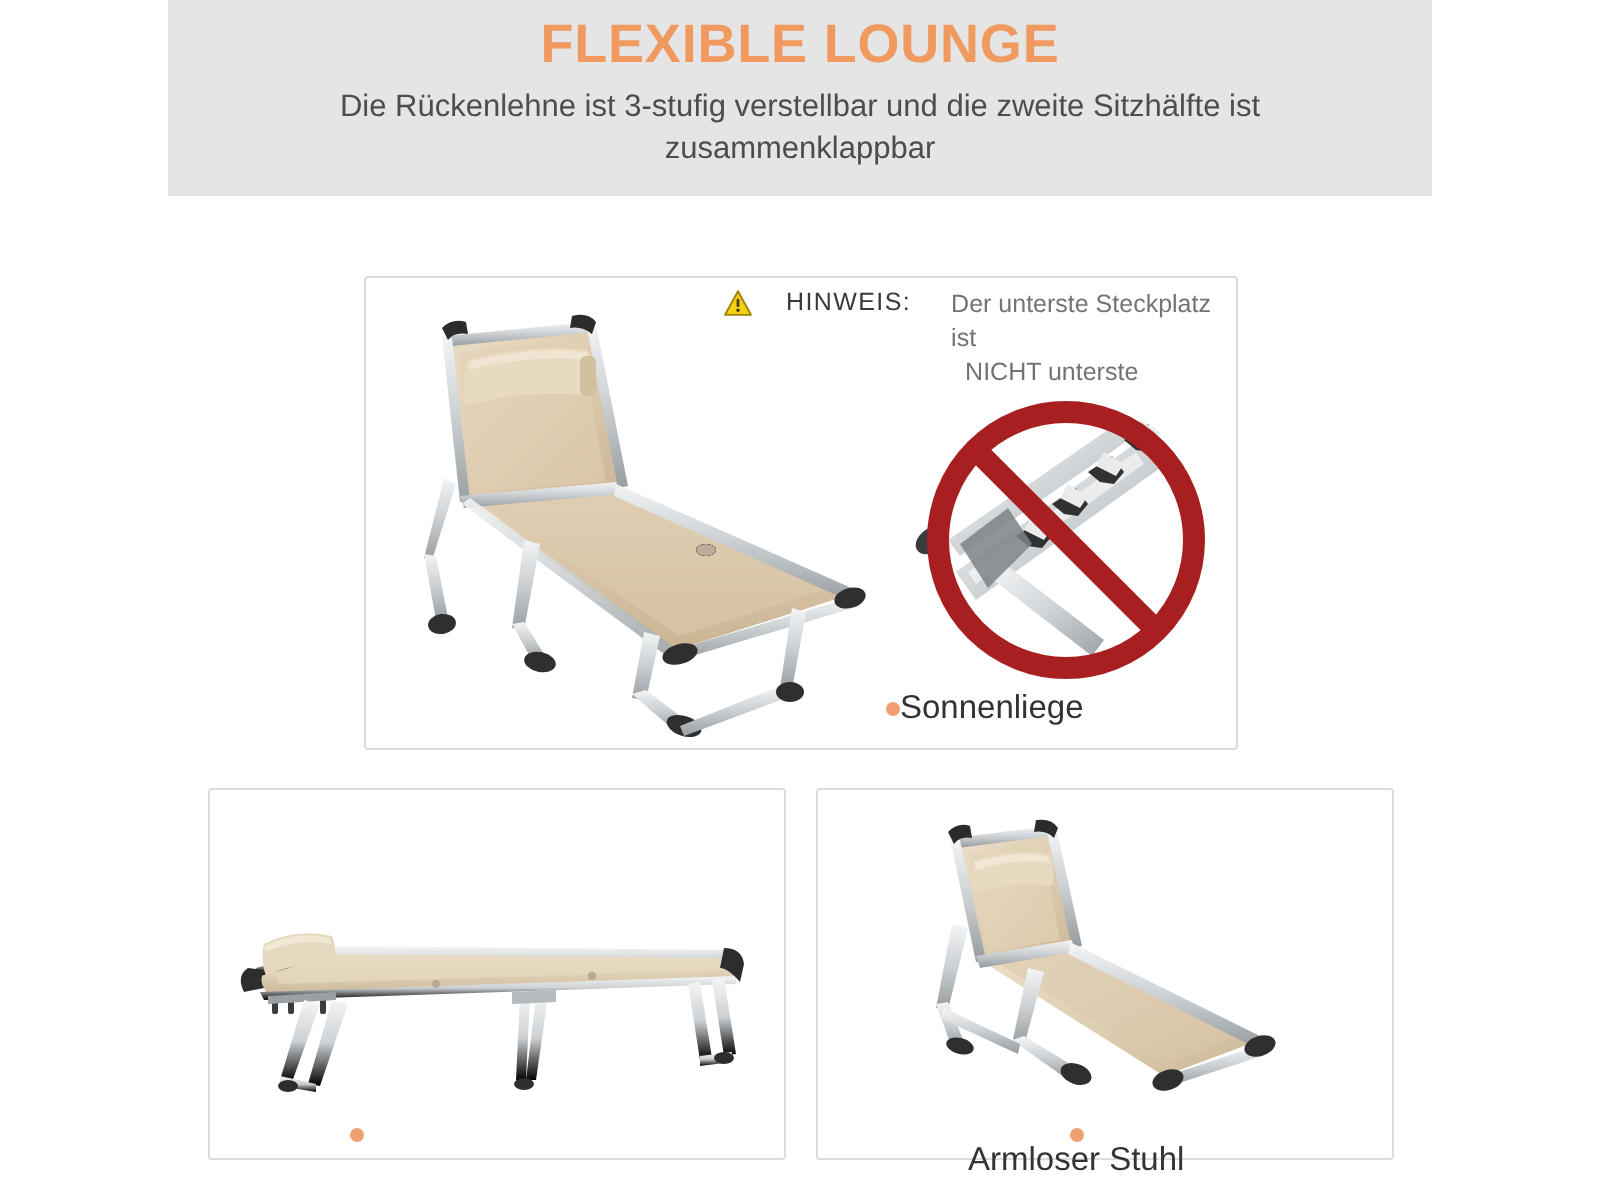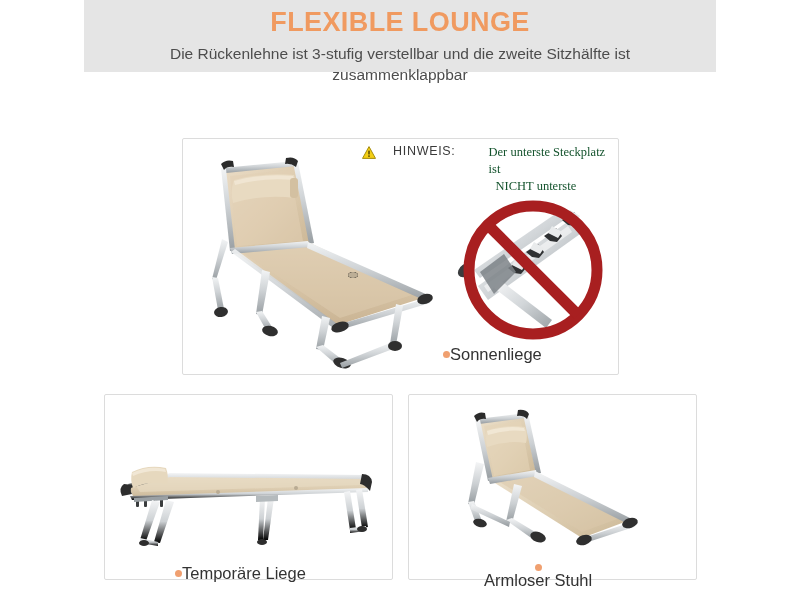--- a/index.html
+++ b/index.html
@@ -15,21 +15,21 @@
     overflow: hidden;
     position: relative;
   }
 
   
   #header-band {
     position: absolute;
     left: 84px;
     top: 0;
     width: 632px;
-    height: 72px;
+    height: 98px;
     background: #e5e5e5;
     text-align: center;
     box-sizing: border-box;
     padding-top: 6px;
   }
   #page-title {
     font-size: 27px;
     font-weight: bold;
     color: #f09a60;
     letter-spacing: 0.4px;
@@ -99,24 +99,24 @@
     margin-top: 1px;
   }
   #note-label {
     font-size: 12.5px;
     color: #3a3a3a;
     letter-spacing: 0.7px;
     font-family: "Liberation Sans", sans-serif;
   }
   #note-body {
     font-size: 12.5px;
-    color: #14532d;
+    color: #737373;
     line-height: 17px;
-    margin-left: 16px;
-    font-family: Liberation Serif, serif;
+    margin-left: 3px;
+    font-family: Liberation Sans, sans-serif;
   }
   #note-body .l2 { display: block; margin-left: 7px; }
 
   
   .photo {
     position: absolute;
     overflow: hidden;
   }
   #photo-main   { left: 190px; top: 144px; width: 250px; height: 225px; }
   #photo-left   { left: 110px; top: 400px; width: 277px; height: 152px; }
@@ -366,19 +366,18 @@
     <path d="M100 84 L92 122 L98 123 L108 86 Z" fill="url(#tubeR)"></path>
     <path d="M92 120 L120 140 L126 135 L98 118 Z" fill="url(#tubeR)"></path>
     <ellipse cx="124" cy="137" rx="8" ry="5" fill="#2f2f2f" transform="rotate(20 124 137)"></ellipse>
 
     <path d="M58 104 L96 122 L95 127 L56 109 Z" fill="url(#tubeR)"></path>
   </svg>
 </div>
 
 <div class="caption" id="caption-left">
   <span class="caption-dot"></span>
-  <span class="caption-text">Temporäre Liege</span>
 </div>
 
 <div class="caption" id="caption-right">
   <span class="caption-dot"></span>
   <span class="caption-text">Armloser Stuhl</span>
 </div>
 
 </body></html>

